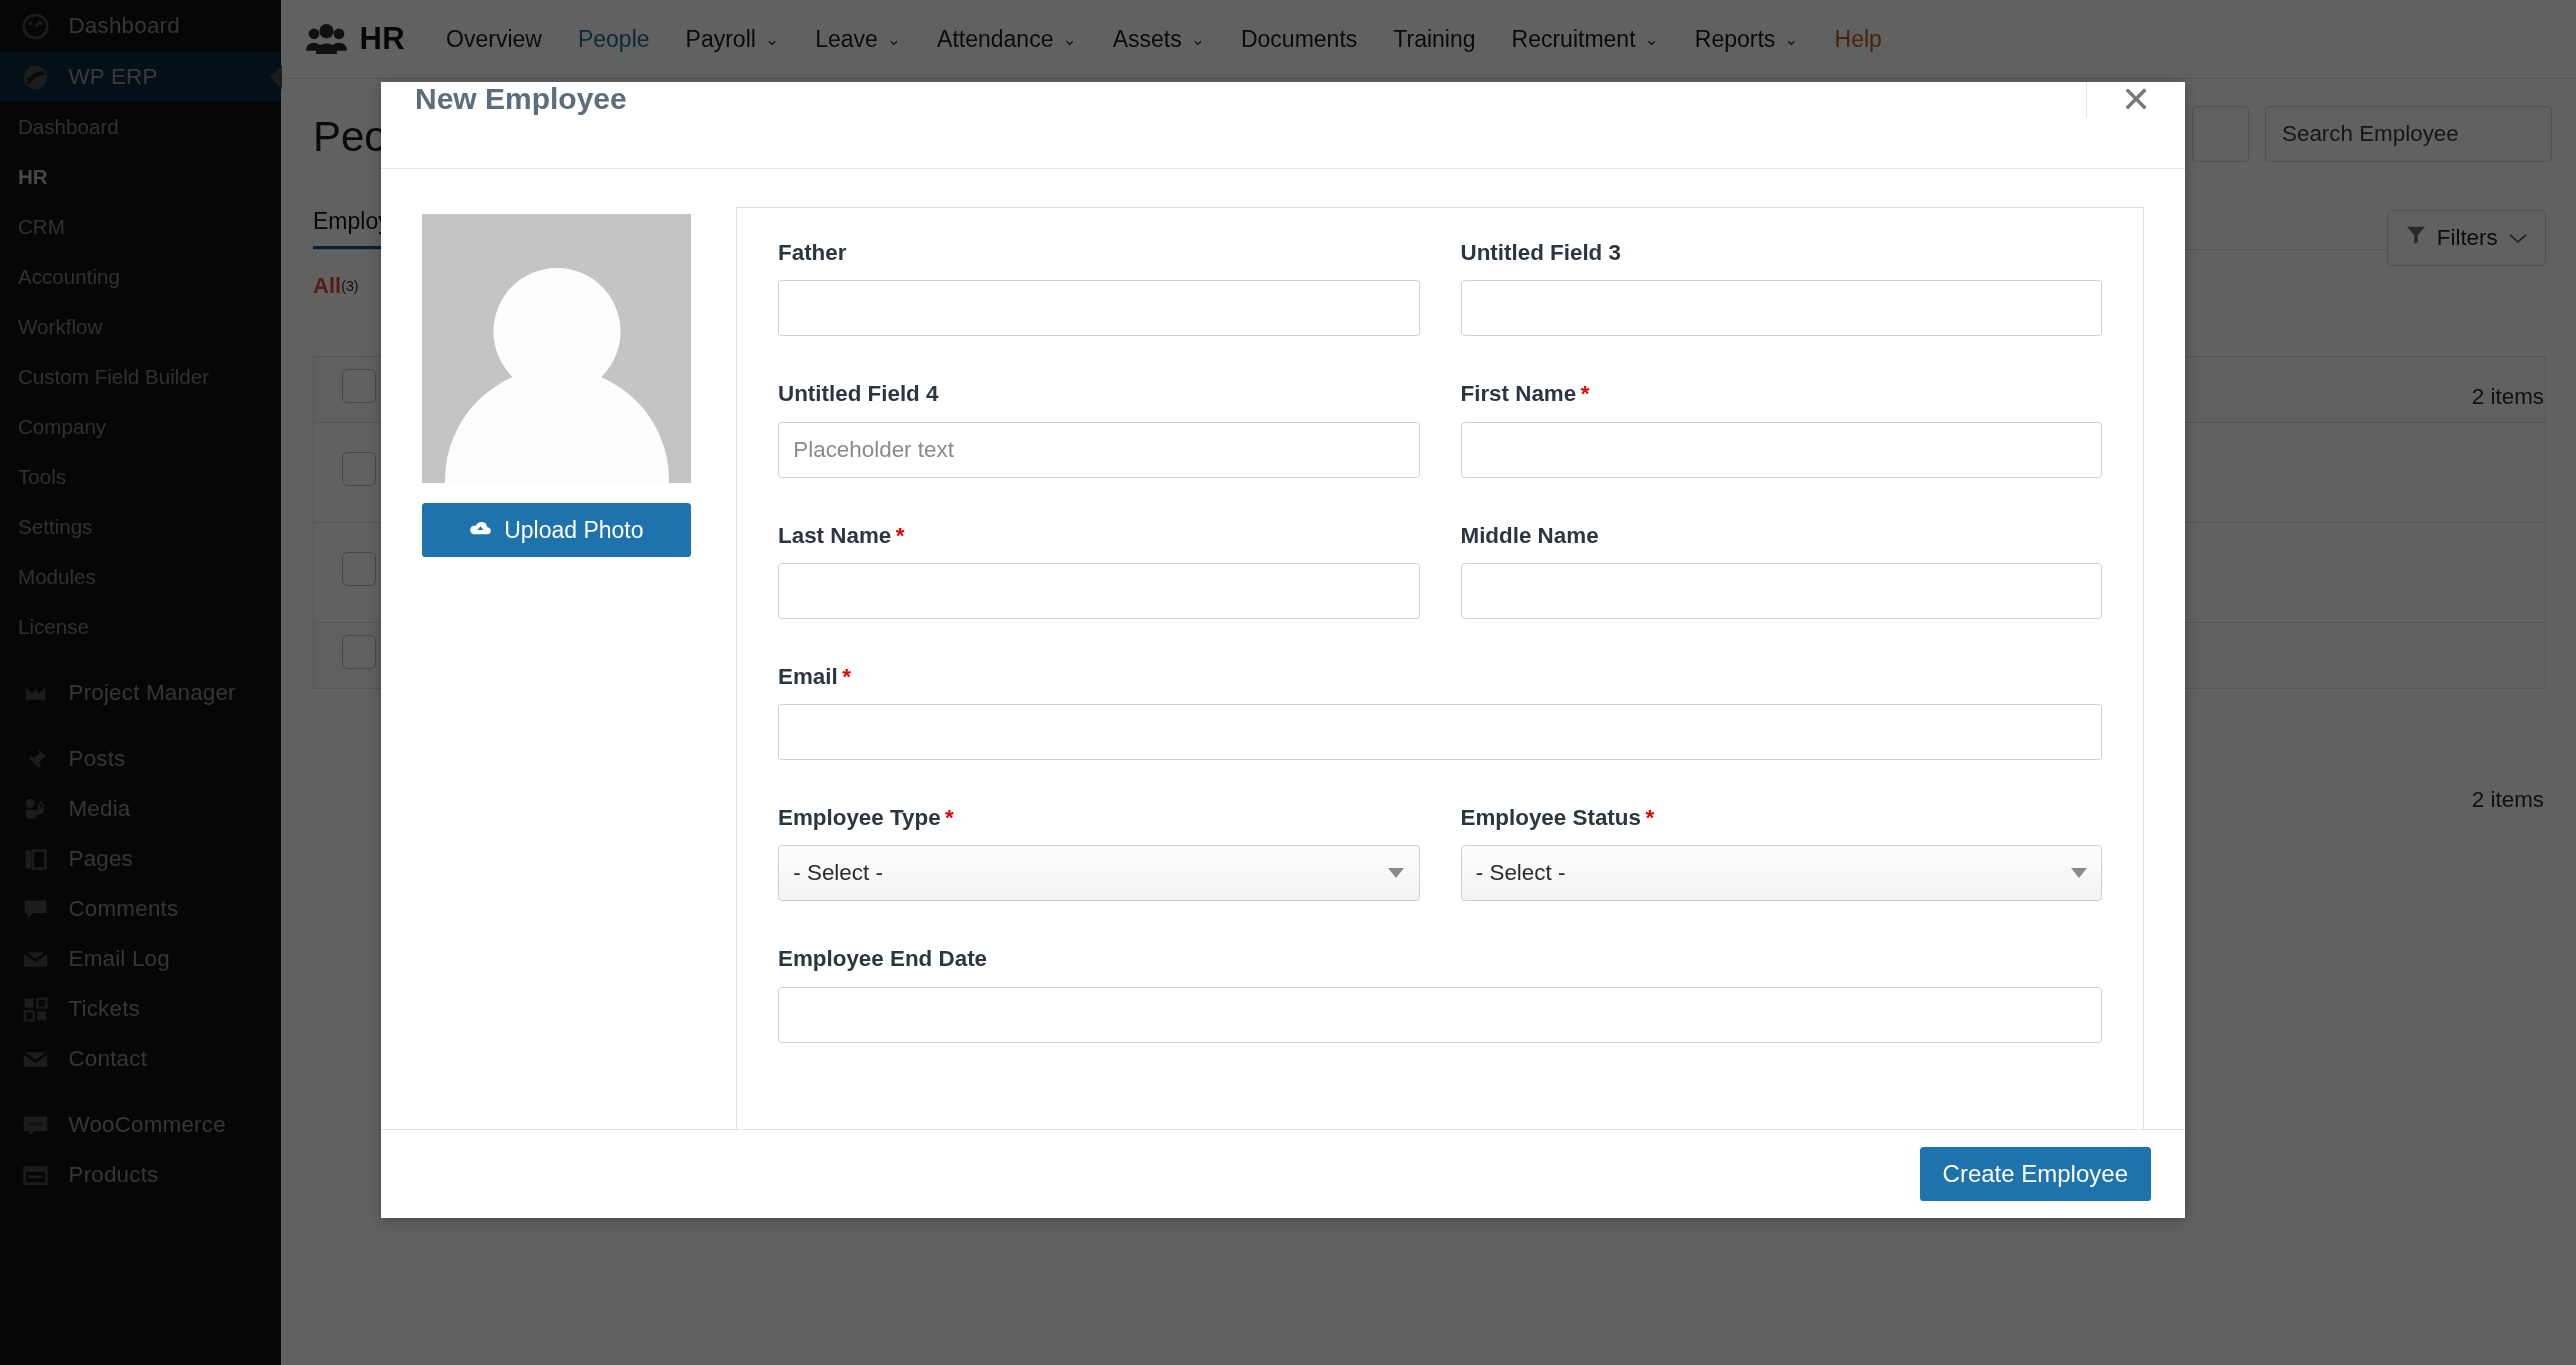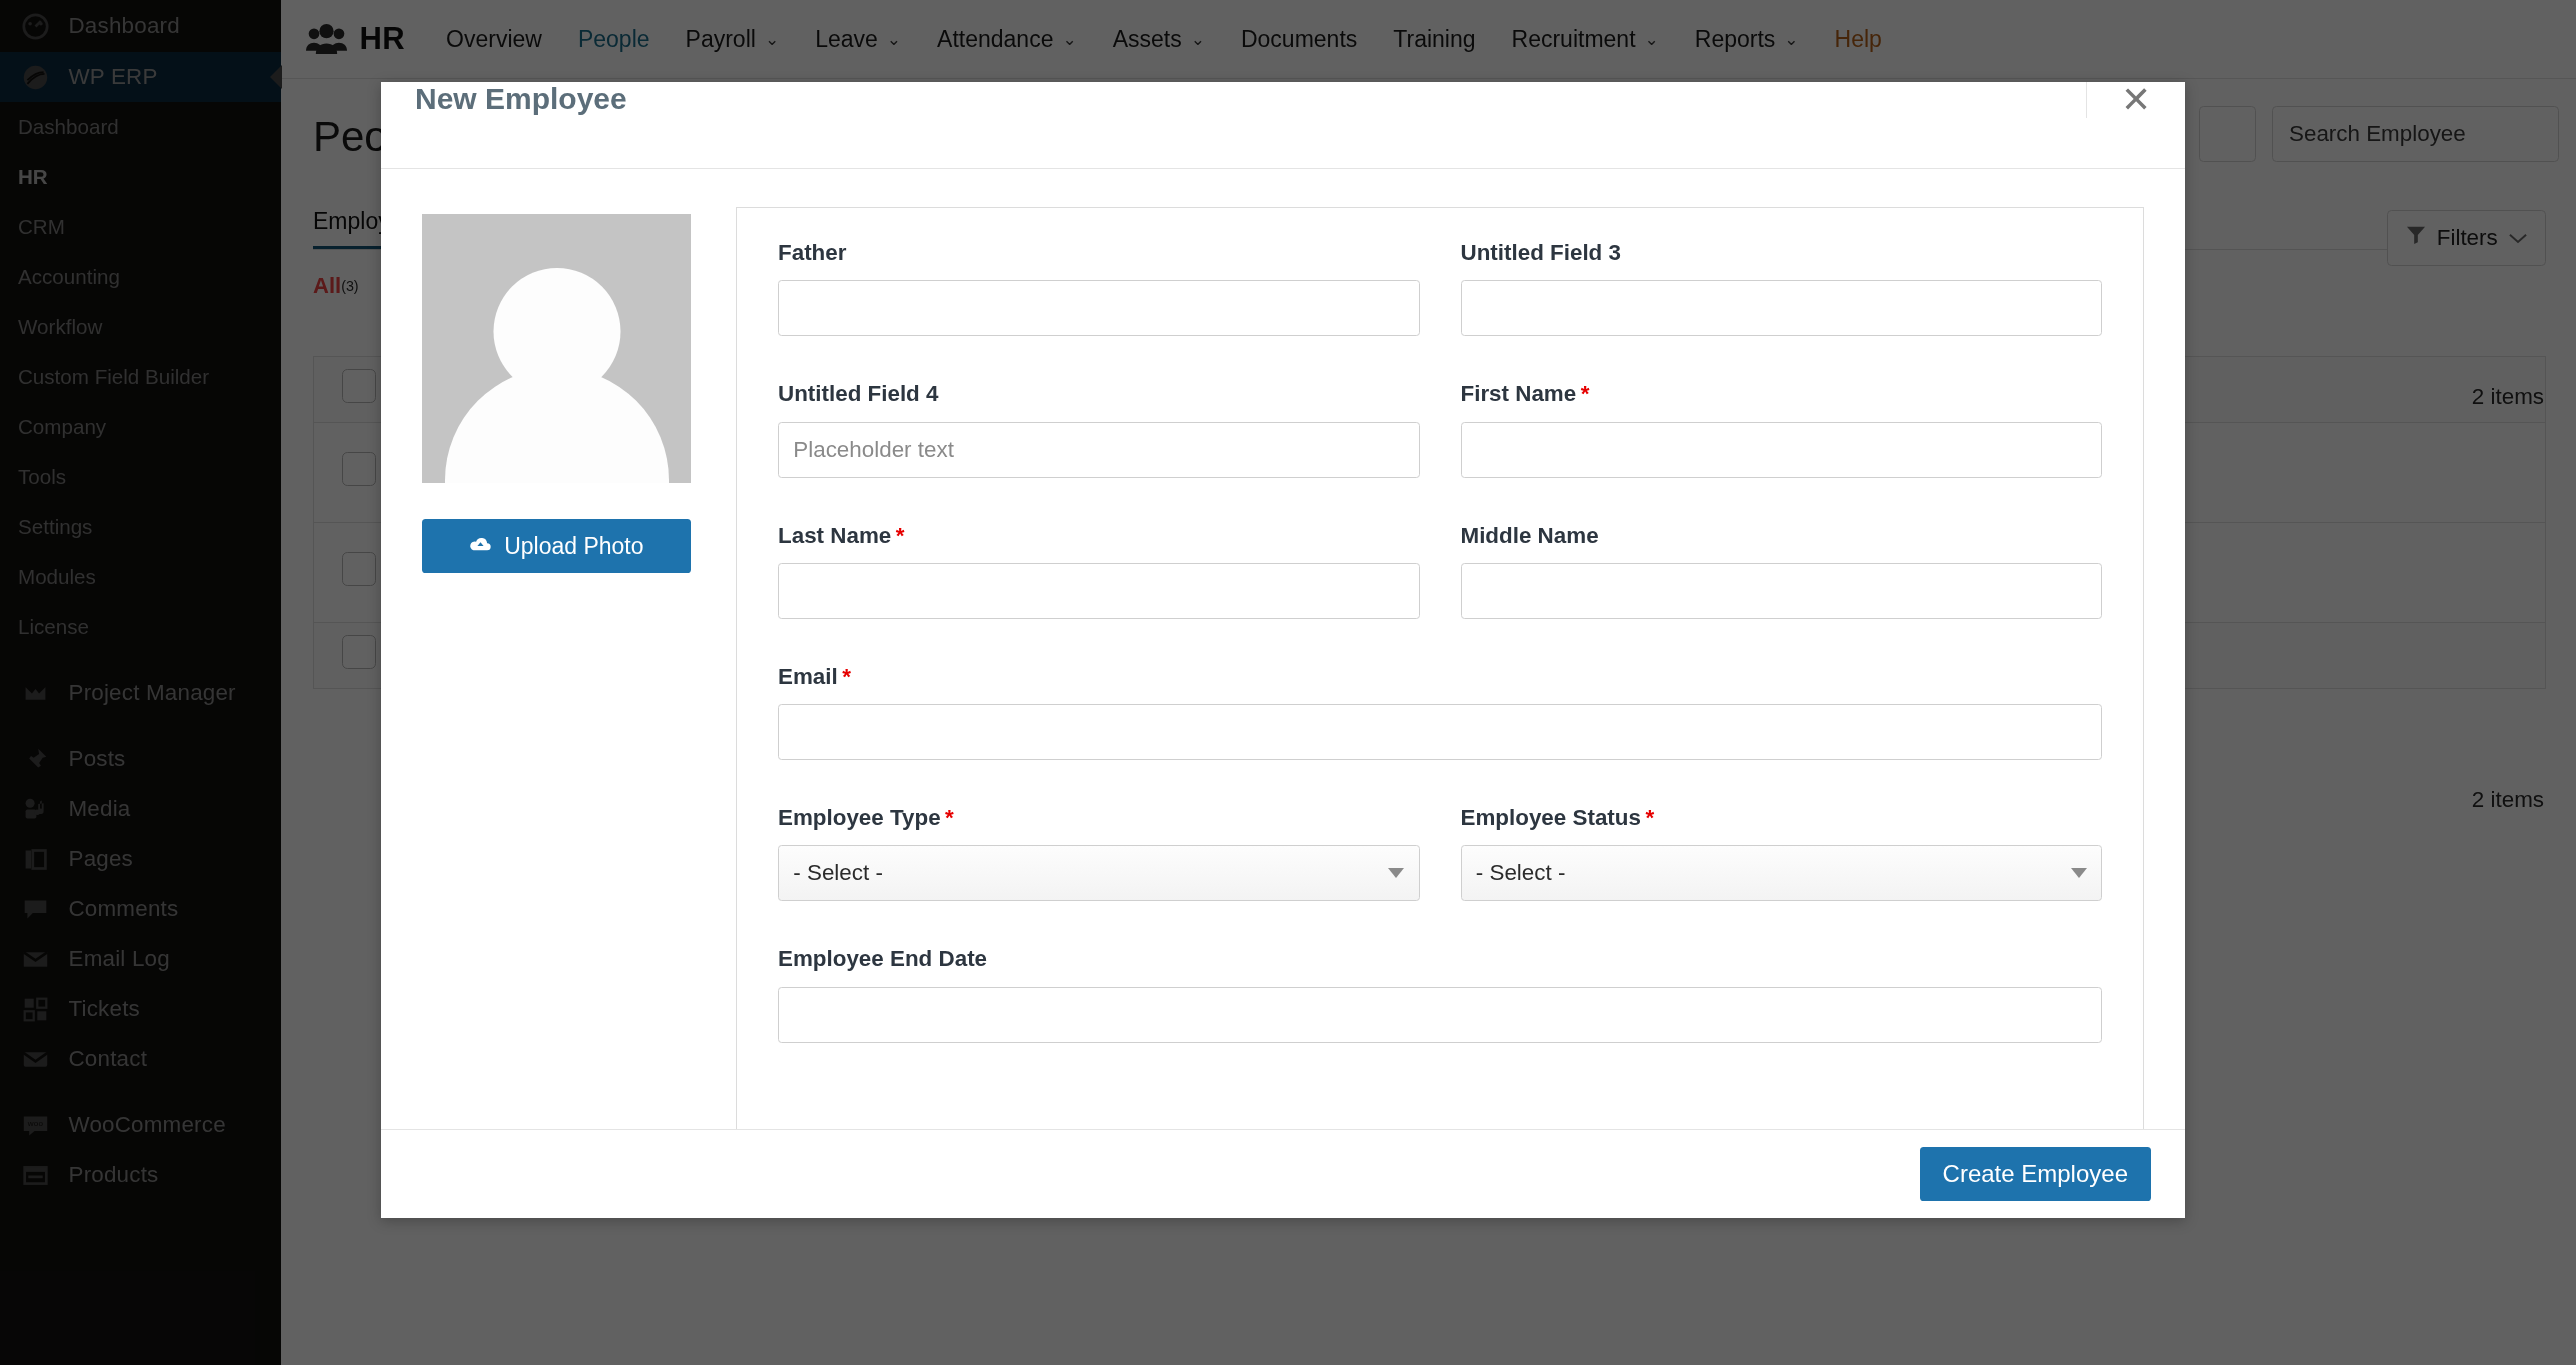--- a/index.html
+++ b/index.html
@@ -104,21 +104,21 @@
     padding-bottom: 10.8px;
     border-bottom: 3.6px solid transparent;
   }
   .tab.active { border-bottom-color: #15577a; }
 
   .subbar { margin-top: 23px; display: flex; align-items: center; }
   .subbar .all { font-size: 22px; color: #ef4444; font-weight: bold; }
   .subbar .count { color: #2b2b2b; }
 
   .toolbar-right {
-    position: absolute; right: 17px; top: 27px;
+    position: absolute; right: 24px; top: 27px;
     display: flex; align-items: center; gap: 16px;
   }
   .btn-ghost {
     height: 56px; min-width: 57px;
     border: 0.9px solid #d6d6d6; border-radius: 4.5px;
     background: #fff;
   }
   .search-box {
     height: 56px; width: 287px;
     border: 0.9px solid #d6d6d6; border-radius: 4.5px;
@@ -219,21 +219,21 @@
     flex: 1;
     overflow: hidden;
     position: relative;
     padding: 38px 41px 0 41px;
     display: flex;
     gap: 45px;
   }
   #photo-col {
     flex: 0 0 269px;
     padding-top: 7.2px;
-    display: flex; flex-direction: column; align-items: center; gap: 16px;
+    display: flex; flex-direction: column; align-items: center;
   }
   #avatar {
     width: 269px; height: 269px;
     background: #c4c4c4;
     overflow: hidden;
     position: relative;
   }
   #avatar .head {
     position: absolute; left: 50%; top: 54px;
     transform: translateX(-50%);

